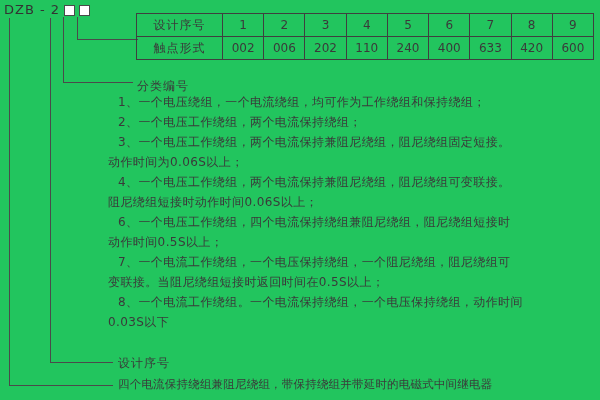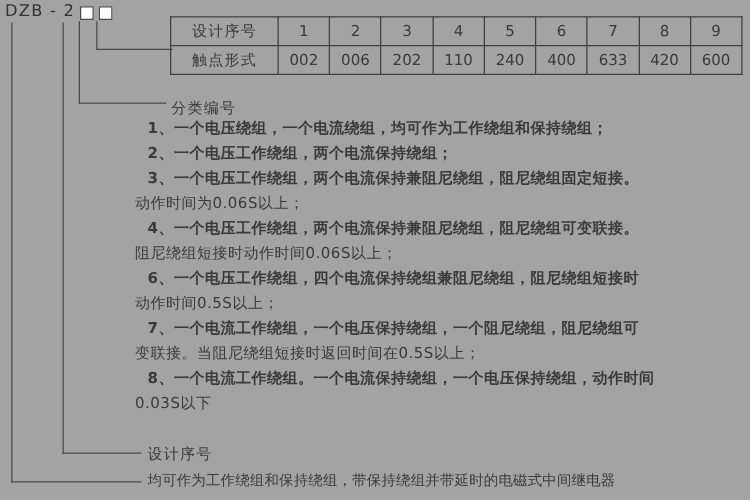--- a/index.html
+++ b/index.html
@@ -1,19 +1,19 @@
 <!DOCTYPE html>
 <html><head>
 <meta charset="utf-8">
 <style>
   html,body{margin:0;padding:0;background:#fff;}
   .stage{
     position:relative;
     width:600px;height:400px;
-    background:#a3a3a3;
+    background:#22c55e;
     font-family:"DejaVu Sans","Liberation Sans",sans-serif;
     color:#3a3a3a;
     overflow:hidden;
   }
   
   .model{
     position:absolute;left:4px;top:3px;
     display:flex;align-items:center;
     font-size:13px;letter-spacing:1px;color:#333;
     white-space:nowrap;
@@ -38,21 +38,21 @@
   }
   table.contact td{
     border:1px solid #3f3f3f;text-align:center;
     height:22px;padding:0;overflow:hidden;white-space:nowrap;
   }
   table.contact td.hdr{width:85px;letter-spacing:1px;}
   
   .cls-label{position:absolute;left:137px;top:78px;font-size:12px;letter-spacing:1px;white-space:nowrap;}
   .cls-list{position:absolute;left:108px;top:92px;font-size:12px;letter-spacing:0.4px;}
   .cls-list .line{height:20px;line-height:20px;white-space:nowrap;}
-  .cls-list .line.num{padding-left:10px;font-weight:bold;}
+  .cls-list .line.num{padding-left:10px;}
   .design-label{position:absolute;left:118px;top:355px;font-size:12px;letter-spacing:1px;white-space:nowrap;}
   .type-label{position:absolute;left:118px;top:377px;font-size:11.5px;letter-spacing:0.2px;white-space:nowrap;}
 </style>
 </head>
 <body>
 
 <div class="stage">
 
   <div class="model">
     <span class="code">DZB - 2</span>
@@ -104,15 +104,15 @@
     <div class="line cont">阻尼绕组短接时动作时间0.06S以上；</div>
     <div class="line num">6、一个电压工作绕组，四个电流保持绕组兼阻尼绕组，阻尼绕组短接时</div>
     <div class="line cont">动作时间0.5S以上；</div>
     <div class="line num">7、一个电流工作绕组，一个电压保持绕组，一个阻尼绕组，阻尼绕组可</div>
     <div class="line cont">变联接。当阻尼绕组短接时返回时间在0.5S以上；</div>
     <div class="line num">8、一个电流工作绕组。一个电流保持绕组，一个电压保持绕组，动作时间</div>
     <div class="line cont">0.03S以下</div>
   </div>
 
   <div class="design-label">设计序号</div>
-  <div class="type-label">均可作为工作绕组和保持绕组，带保持绕组并带延时的电磁式中间继电器</div>
+  <div class="type-label">四个电流保持绕组兼阻尼绕组，带保持绕组并带延时的电磁式中间继电器</div>
 
 </div>
 
 </body></html>

